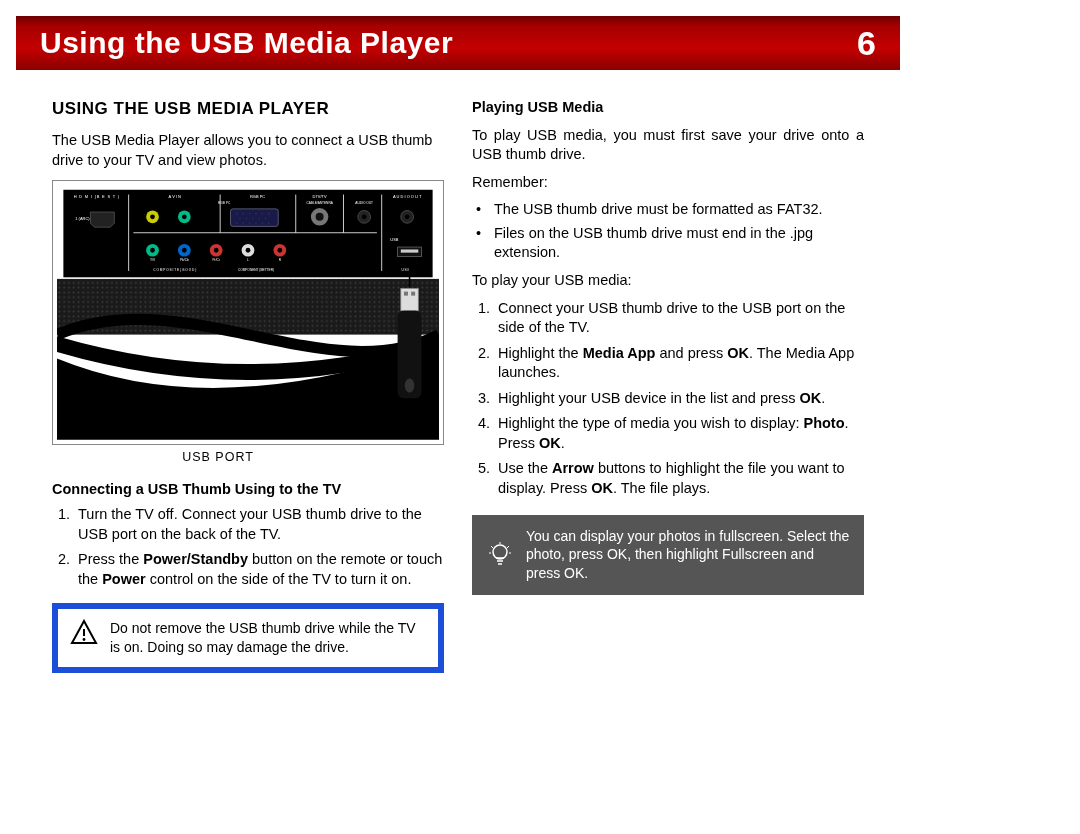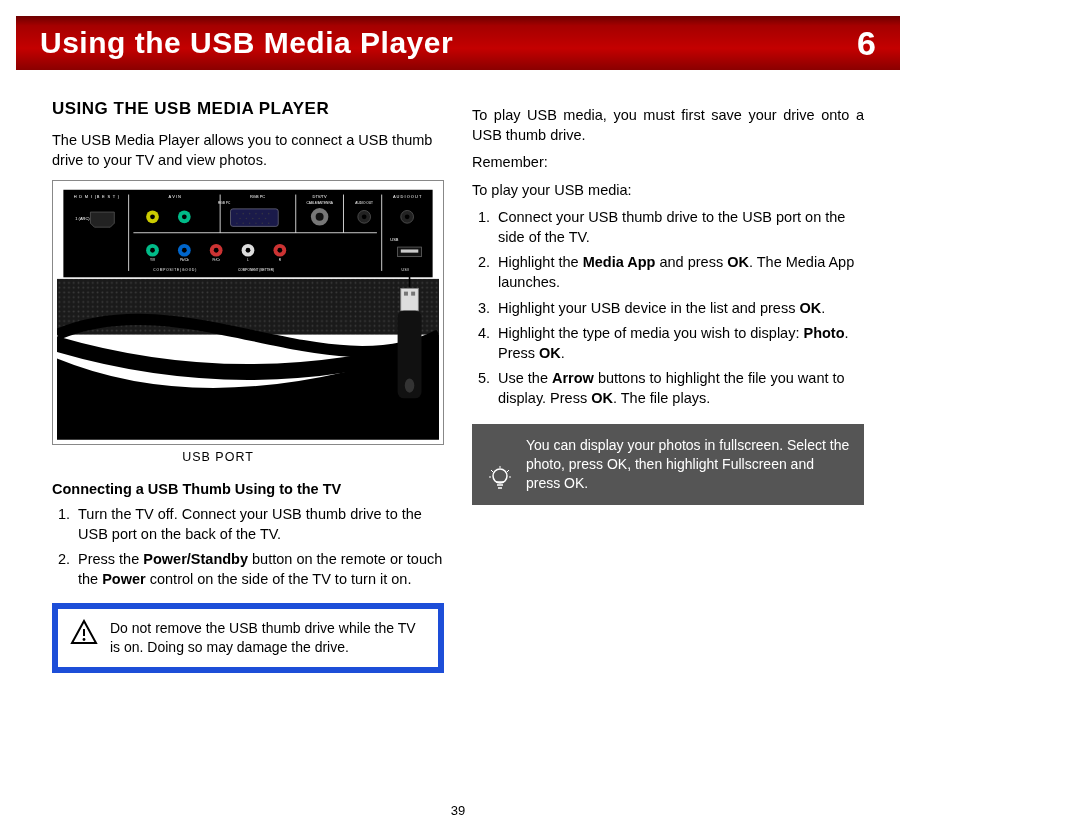--- a/index.html
+++ b/index.html
@@ -23,21 +23,21 @@
   ol li { margin: 6px 0; padding-left: 4px; }
   ul.bullets { list-style: none; padding-left: 22px; margin: 6px 0; }
   ul.bullets li { position: relative; margin: 4px 0; padding-left: 0; }
   ul.bullets li::before { content: "•"; position: absolute; left: -18px; }
   .figure { border: 1px solid #888; padding: 4px; margin: 10px 0 4px; }
   .tv { width: 100%; height: auto; display: block; }
   .usb-port-label { text-align: center; font-size: 12.5px; letter-spacing: 1px; margin: 4px 60px 0 0; }
   .note-box { display: flex; gap: 12px; border: 6px solid #1d4ed8; padding: 10px 12px; margin: 14px 0; align-items: flex-start; }
   .note-icon { flex: 0 0 28px; height: 28px; display: flex; align-items: center; justify-content: center; }
   .note-text { font-size: 14px; line-height: 1.35; }
-  .tip-box { display: flex; gap: 12px; background: #555; color: #fff; padding: 12px 14px; margin: 16px 0; align-items: flex-end; }
+  .tip-box { display: flex; gap: 12px; background: #555; color: #fff; padding: 12px 14px; margin: 16px 0; align-items: center; }
   .tip-text { font-size: 14px; line-height: 1.35; }
   .page-num { position: absolute; bottom: 16px; left: 0; right: 0; text-align: center; font-size: 13px; }
   .justify { text-align: justify; }
   b { font-weight: 700; }
 </style>
 </head>
 <body>
 
 <div class="page">
   <div class="header-bar">
@@ -185,22 +185,27 @@
               <polygon points="14,2 26,24 2,24" fill="none" stroke="#000" stroke-width="2"></polygon>
               <line x1="14" y1="10" x2="14" y2="17" stroke="#000" stroke-width="2"></line>
               <circle cx="14" cy="20.5" r="1.4" fill="#000"></circle>
             </svg>
         </div>
         <div class="note-text">Do not remove the USB thumb drive while the TV is on. Doing so may damage the drive.</div>
       </div>
     </div>
 
     <div class="col">
+      <h3 style="margin-top:0">Playing USB Media</h3>
       <p class="justify">To play USB media, you must first save your drive onto a USB thumb drive.</p>
       <p>Remember:</p>
+      <ul class="bullets">
+        <li>The USB thumb drive must be formatted as FAT32.</li>
+        <li>Files on the USB thumb drive must end in the .jpg extension.</li>
+      </ul>
       <p>To play your USB media:</p>
       <ol>
         <li>Connect your USB thumb drive to the USB port on the side of the TV.</li>
         <li>Highlight the <b>Media App</b> and press <b>OK</b>. The Media App launches.</li>
         <li>Highlight your USB device in the list and press <b>OK</b>.</li>
         <li>Highlight the type of media you wish to display: <b>Photo</b>. Press <b>OK</b>.</li>
         <li>Use the <b>Arrow</b> buttons to highlight the file you want to display. Press <b>OK</b>. The file plays.</li>
       </ol>
 
       <div class="tip-box">
@@ -213,14 +218,13 @@
               <line x1="23" y1="5" x2="21" y2="7" stroke="#fff"></line>
               <line x1="3" y1="12" x2="5" y2="12" stroke="#fff"></line>
               <line x1="25" y1="12" x2="23" y2="12" stroke="#fff"></line>
             </svg>
         </div>
         <div class="tip-text">You can display your photos in fullscreen. Select the photo, press OK, then highlight Fullscreen and press OK.</div>
       </div>
     </div>
   </div>
 
-  <div class="page-num">39</div>
 </div>
 
 </body></html>

